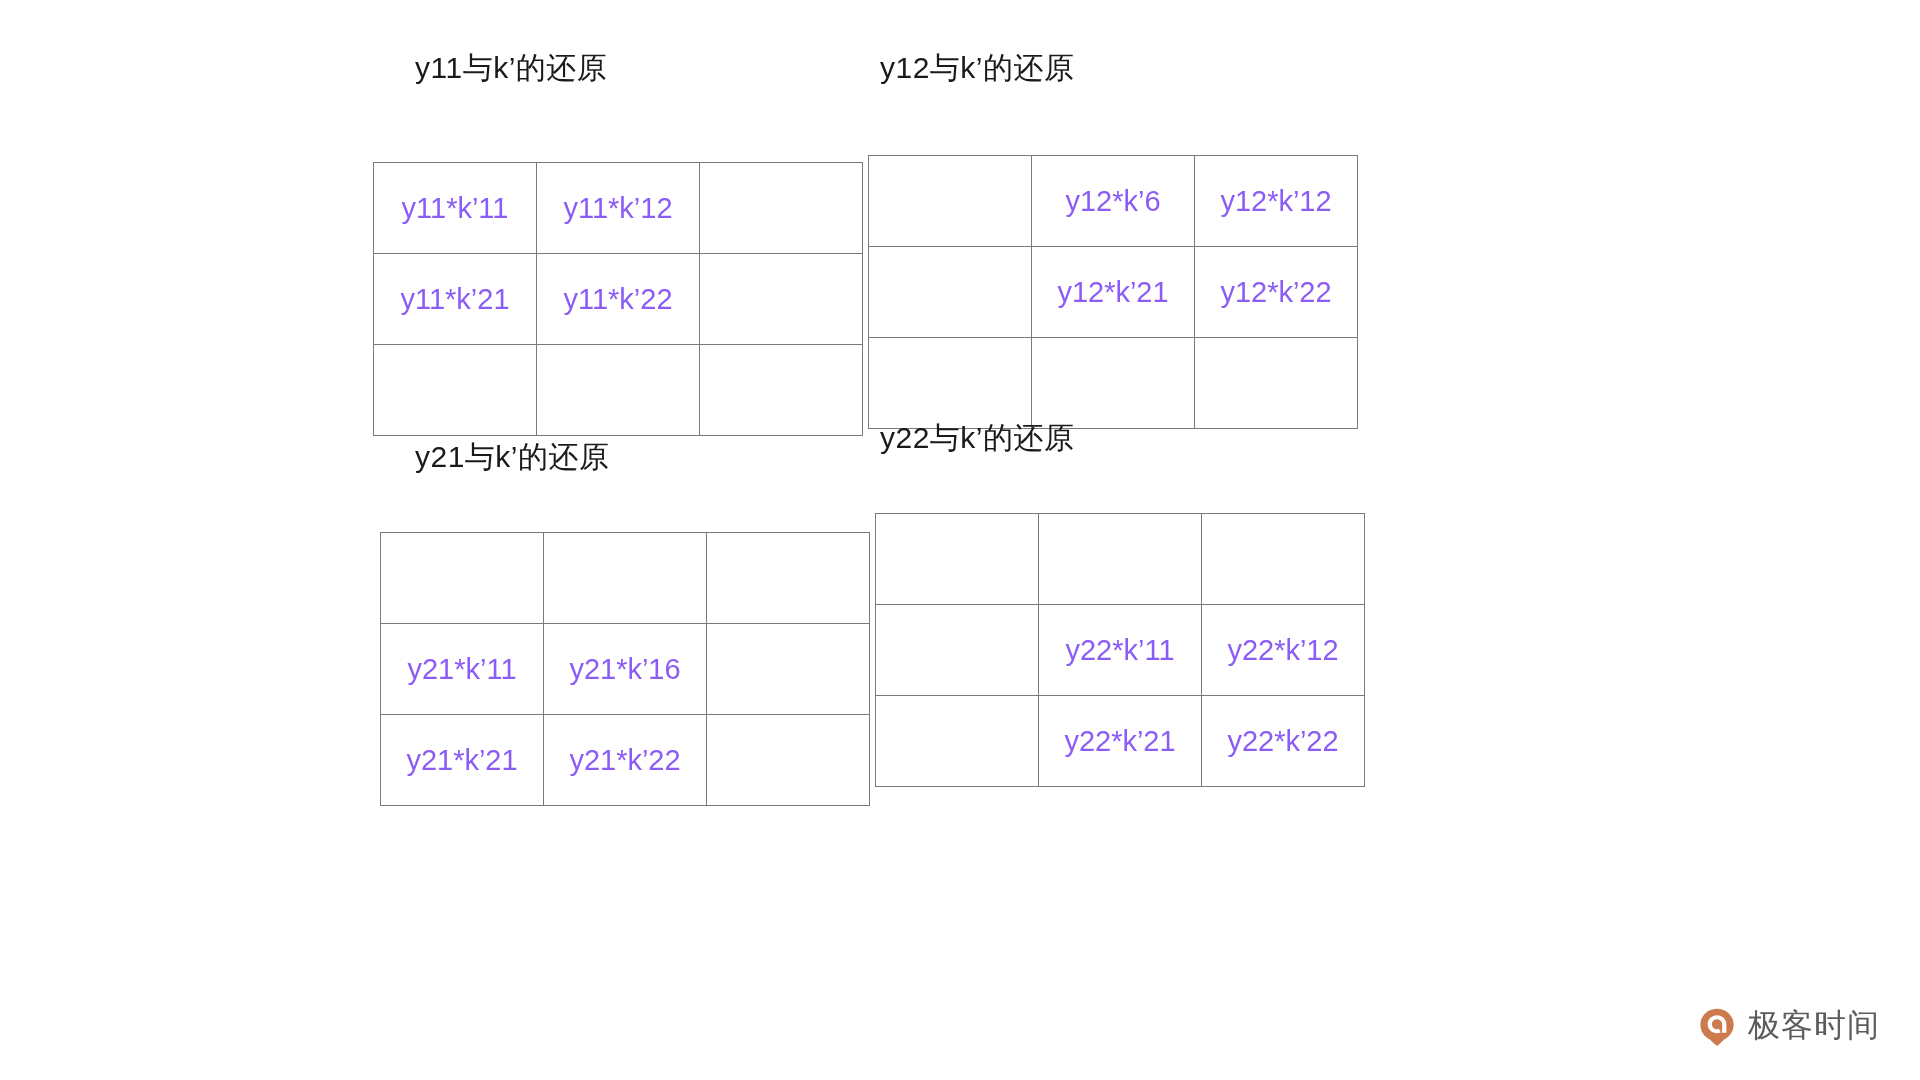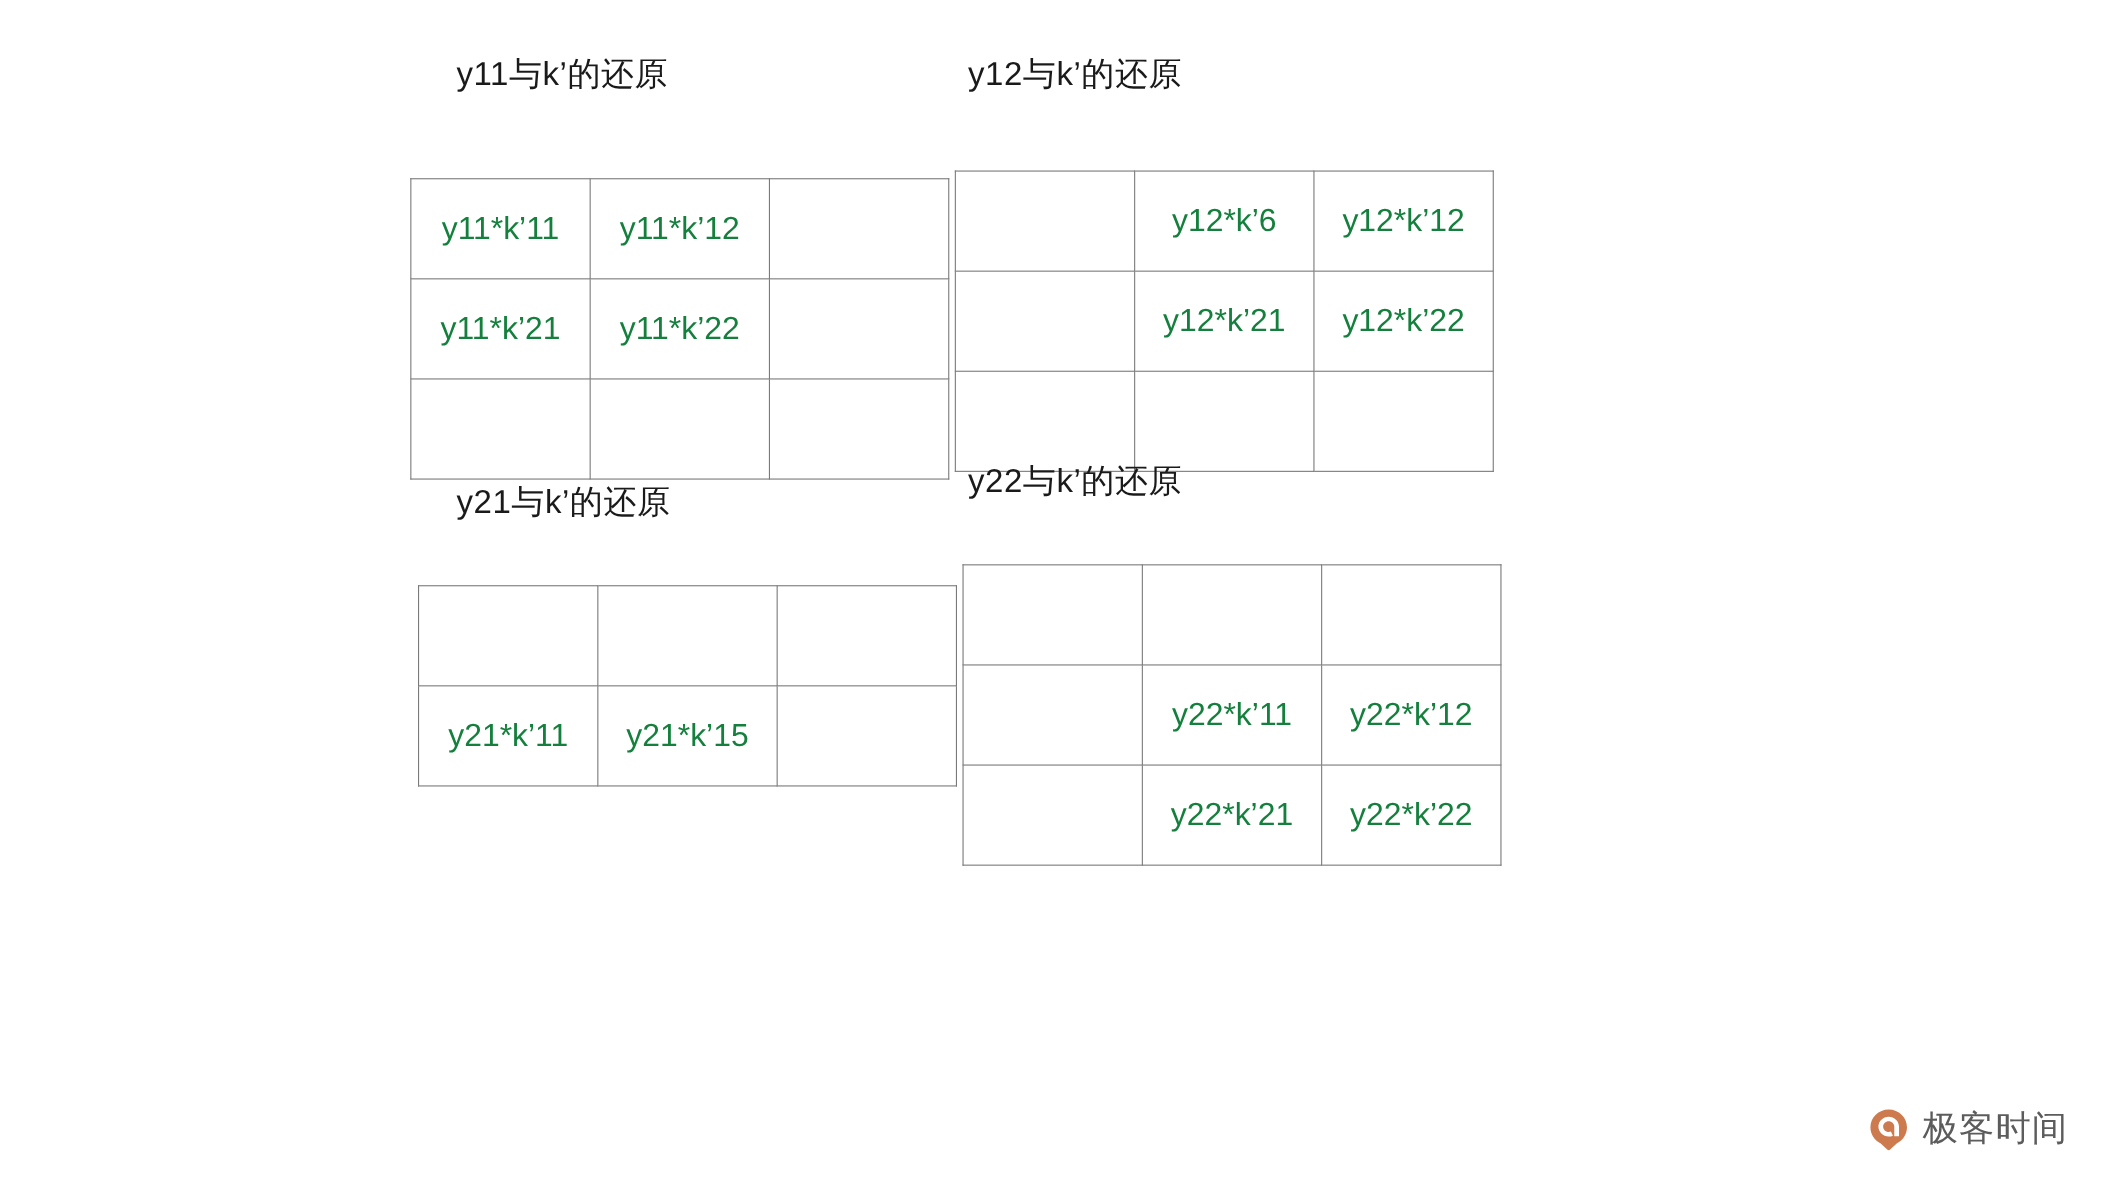--- a/index.html
+++ b/index.html
@@ -42,21 +42,21 @@
     table-layout: fixed;
   }
   .matrix td {
     border: 1.5px solid #7a7a7a;
     width: 162px;
     height: 90px;
     padding: 0;
     text-align: center;
     vertical-align: middle;
     font-size: 29px;
-    color: #15803d;
+    color: #8b5cf6;
     white-space: nowrap;
     letter-spacing: 0px;
   }
   .matrix td.empty {
     color: transparent;
   }
 
   
   #panel-1 { left: 373px;  top: 50px;  }
   #panel-2 { left: 868px;  top: 50px;  }
@@ -144,21 +144,26 @@
     <div class="panel-title">y21与k’的还原</div>
     <table class="matrix">
       <tbody>
         <tr>
           <td class="empty"></td>
           <td class="empty"></td>
           <td class="empty"></td>
         </tr>
         <tr>
           <td>y21*k’11</td>
-          <td>y21*k’15</td>
+          <td>y21*k’16</td>
+          <td class="empty"></td>
+        </tr>
+        <tr>
+          <td>y21*k’21</td>
+          <td>y21*k’22</td>
           <td class="empty"></td>
         </tr>
       </tbody>
     </table>
   </div>
 
   <div class="panel" id="panel-4">
     <div class="panel-title">y22与k’的还原</div>
     <table class="matrix">
       <tbody>

